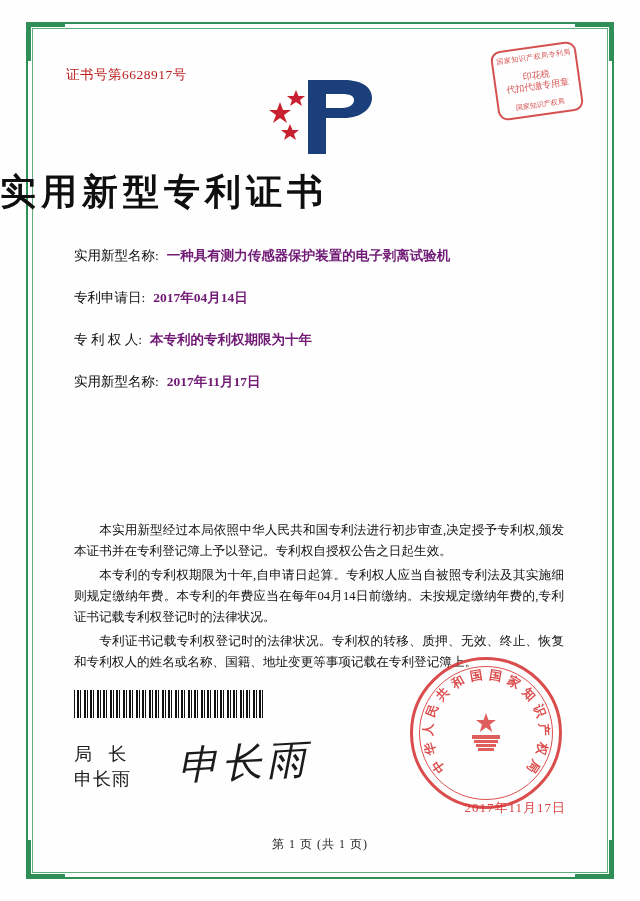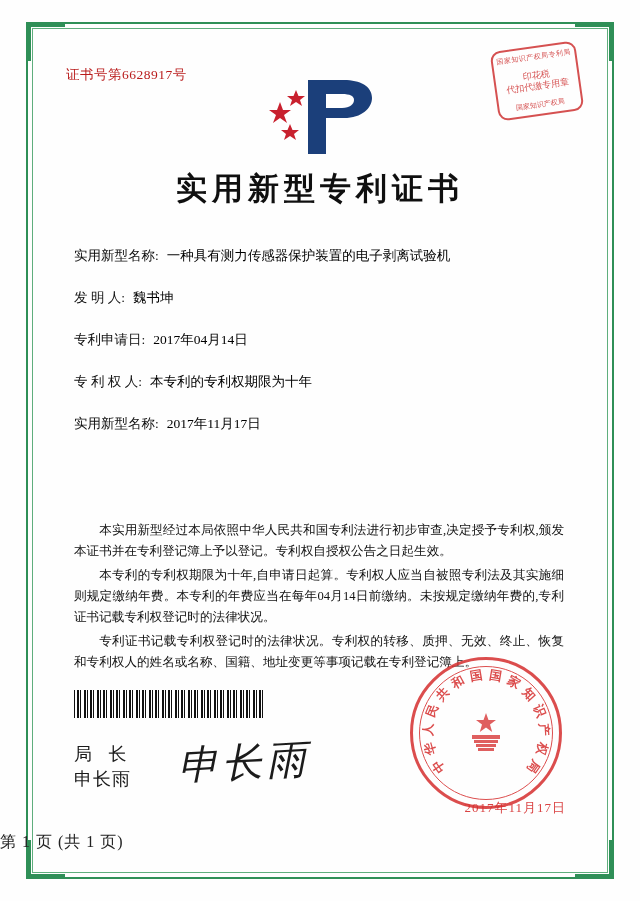--- a/index.html
+++ b/index.html
@@ -102,22 +102,21 @@
     top: 72px;
     width: 140px;
     margin-left: -70px;
     height: 90px;
   }
 
   .title {
     position: absolute;
     left: 0; right: 0;
     top: 168px;
-    text-align: center;
-    font-size: 31px;
+    font-size: 36px;
     font-weight: bold;
     letter-spacing: 5px;
     color: #0f0f0f;
     font-family: "DejaVu Serif", "Liberation Serif", serif;
   }
 
   .fields {
     position: absolute;
     left: 74px;
     right: 66px;
@@ -129,21 +128,22 @@
     margin-bottom: 22px;
     font-size: 13.5px;
     line-height: 20px;
   }
   .field .label {
     white-space: nowrap;
     color: #111;
   }
   .field .value {
     margin-left: 8px;
-    color: #000000;
+    color: #701a75;
+    font-weight: bold;
   }
 
   .body-text {
     position: absolute;
     left: 74px;
     right: 64px;
     top: 520px;
     font-size: 12.6px;
     line-height: 21px;
     text-align: justify;
@@ -239,21 +239,22 @@
     font-size: 13px;
     color: #d62f2f;
     opacity: 0.9;
     letter-spacing: 1px;
   }
 
   .footer {
     position: absolute;
     left: 0; right: 0;
     bottom: 48px;
-    font-size: 16px;
+    text-align: center;
+    font-size: 12px;
     color: #222;
     letter-spacing: 1px;
   }
 </style>
 </head>
 <body>
 
 <div class="page">
 
   <div class="frame-outer"></div>
@@ -281,24 +282,20 @@
       <polygon points="40,52 42.5,58 49,58 44,62 46,68 40,64 34,68 36,62 31,58 37.5,58" fill="#c8202e"></polygon>
     </svg>
   </div>
 
   <div class="title">实用新型专利证书</div>
 
   <div class="fields">
     <div class="field">
       <span class="label">实用新型名称:</span>
       <span class="value">一种具有测力传感器保护装置的电子剥离试验机</span>
-    </div>
-    <div class="field">
-      <span class="label">发 明 人:</span>
-      <span class="value">魏书坤</span>
     </div>
     <div class="field">
       <span class="label">专利申请日:</span>
       <span class="value">2017年04月14日</span>
     </div>
     <div class="field">
       <span class="label">专 利 权 人:</span>
       <span class="value">本专利的专利权期限为十年</span>
     </div>
     <div class="field">

